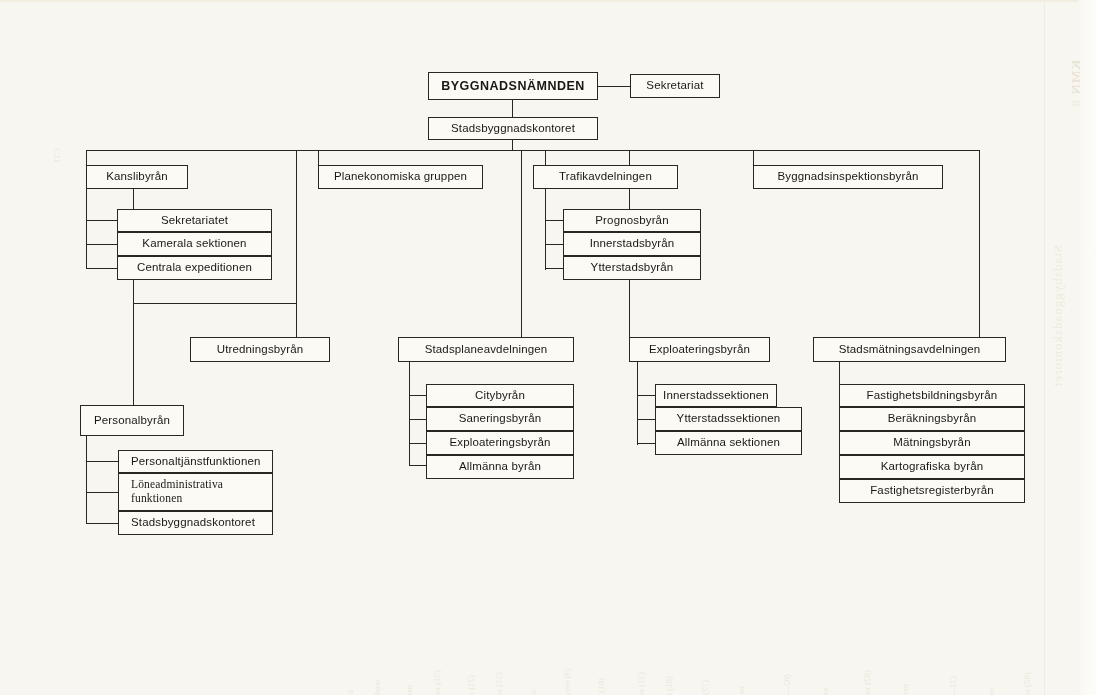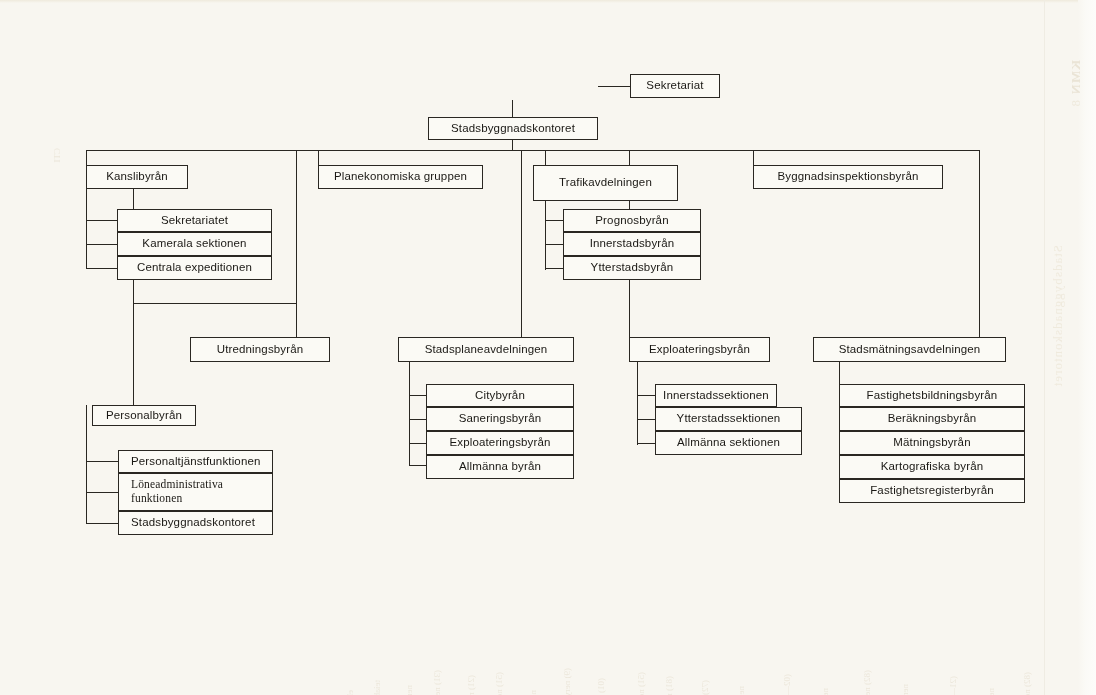--- a/index.html
+++ b/index.html
@@ -138,33 +138,34 @@
   <div class="ln lnh" style="left:839px;top:419px;width:18px;"></div>
   <div class="ln lnh" style="left:839px;top:443px;width:18px;"></div>
   <div class="ln lnh" style="left:839px;top:467px;width:18px;"></div>
   <div class="ln lnh" style="left:839px;top:491px;width:18px;"></div>
 
   <div class="ln lnv" style="left:86px;top:405px;height:118px;"></div>
   <div class="ln lnh" style="left:86px;top:461px;width:32px;"></div>
   <div class="ln lnh" style="left:86px;top:492px;width:32px;"></div>
   <div class="ln lnh" style="left:86px;top:523px;width:32px;"></div>
 
+  <div class="box root center" style="left:428px;top:72px;width:170px;height:28px;">BYGGNADSNÄMNDEN</div>
 
   <div class="box unit center" style="left:630px;top:74px;width:90px;height:24px;">Sekretariat</div>
 
   <div class="box unit center" style="left:428px;top:117px;width:170px;height:23px;">Stadsbyggnadskontoret</div>
 
   <div class="box unit center" style="left:86px;top:165px;width:102px;height:24px;">Kanslibyrån</div>
   <div class="box unit center" style="left:117px;top:209px;width:155px;height:23px;">Sekretariatet</div>
   <div class="box unit center" style="left:117px;top:232px;width:155px;height:24px;">Kamerala sektionen</div>
   <div class="box unit center" style="left:117px;top:256px;width:155px;height:24px;">Centrala expeditionen</div>
 
   <div class="box unit center" style="left:318px;top:165px;width:165px;height:24px;">Planekonomiska gruppen</div>
 
-  <div class="box unit center" style="left:533px;top:165px;width:145px;height:36px;">Trafikavdelningen</div>
+  <div class="box unit center" style="left:533px;top:165px;width:145px;height:24px;">Trafikavdelningen</div>
   <div class="box unit center" style="left:563px;top:209px;width:138px;height:23px;">Prognosbyrån</div>
   <div class="box unit center" style="left:563px;top:232px;width:138px;height:24px;">Innerstadsbyrån</div>
   <div class="box unit center" style="left:563px;top:256px;width:138px;height:24px;">Ytterstadsbyrån</div>
 
   <div class="box unit center" style="left:753px;top:165px;width:190px;height:24px;">Byggnadsinspektionsbyrån</div>
 
   <div class="box unit center" style="left:190px;top:337px;width:140px;height:25px;">Utredningsbyrån</div>
 
   <div class="box unit center" style="left:398px;top:337px;width:176px;height:25px;">Stadsplaneavdelningen</div>
   <div class="box unit center" style="left:426px;top:384px;width:148px;height:23px;">Citybyrån</div>
@@ -177,21 +178,21 @@
   <div class="box unit center" style="left:655px;top:407px;width:147px;height:24px;">Ytterstadssektionen</div>
   <div class="box unit center" style="left:655px;top:431px;width:147px;height:24px;">Allmänna sektionen</div>
 
   <div class="box unit center" style="left:813px;top:337px;width:193px;height:25px;">Stadsmätningsavdelningen</div>
   <div class="box unit center" style="left:839px;top:384px;width:186px;height:23px;">Fastighetsbildningsbyrån</div>
   <div class="box unit center" style="left:839px;top:407px;width:186px;height:24px;">Beräkningsbyrån</div>
   <div class="box unit center" style="left:839px;top:431px;width:186px;height:24px;">Mätningsbyrån</div>
   <div class="box unit center" style="left:839px;top:455px;width:186px;height:24px;">Kartografiska byrån</div>
   <div class="box unit center" style="left:839px;top:479px;width:186px;height:24px;">Fastighetsregisterbyrån</div>
 
-  <div class="box unit center" style="left:92px;top:405px;width:104px;height:21px;">Personalbyrån</div>
+  <div class="box unit center" style="left:80px;top:405px;width:104px;height:31px;">Personalbyrån</div>
   <div class="box unit left" style="left:118px;top:450px;width:155px;height:23px;">Personaltjänstfunktionen</div>
   <div class="box unit left" style="left:118px;top:473px;width:155px;height:38px;white-space:pre-line;font-family:Liberation Serif, serif;">Löneadministrativa
 funktionen</div>
   <div class="box unit left" style="left:118px;top:511px;width:155px;height:24px;">Stadsbyggnadskontoret</div>
 
   <div class="bleed vert" style="left:345px;top:690px;">ehiemnoitumtanaite</div>
   <div class="bleed vert" style="left:372px;top:680px;">teiabnahretnu</div>
   <div class="bleed vert" style="left:404px;top:685px;">nenoitkeslarvnaG</div>
   <div class="bleed vert" style="left:432px;top:670px;">(31) nenoisiver</div>
   <div class="bleed vert" style="left:466px;top:675px;">(21) nenoitkes</div>

